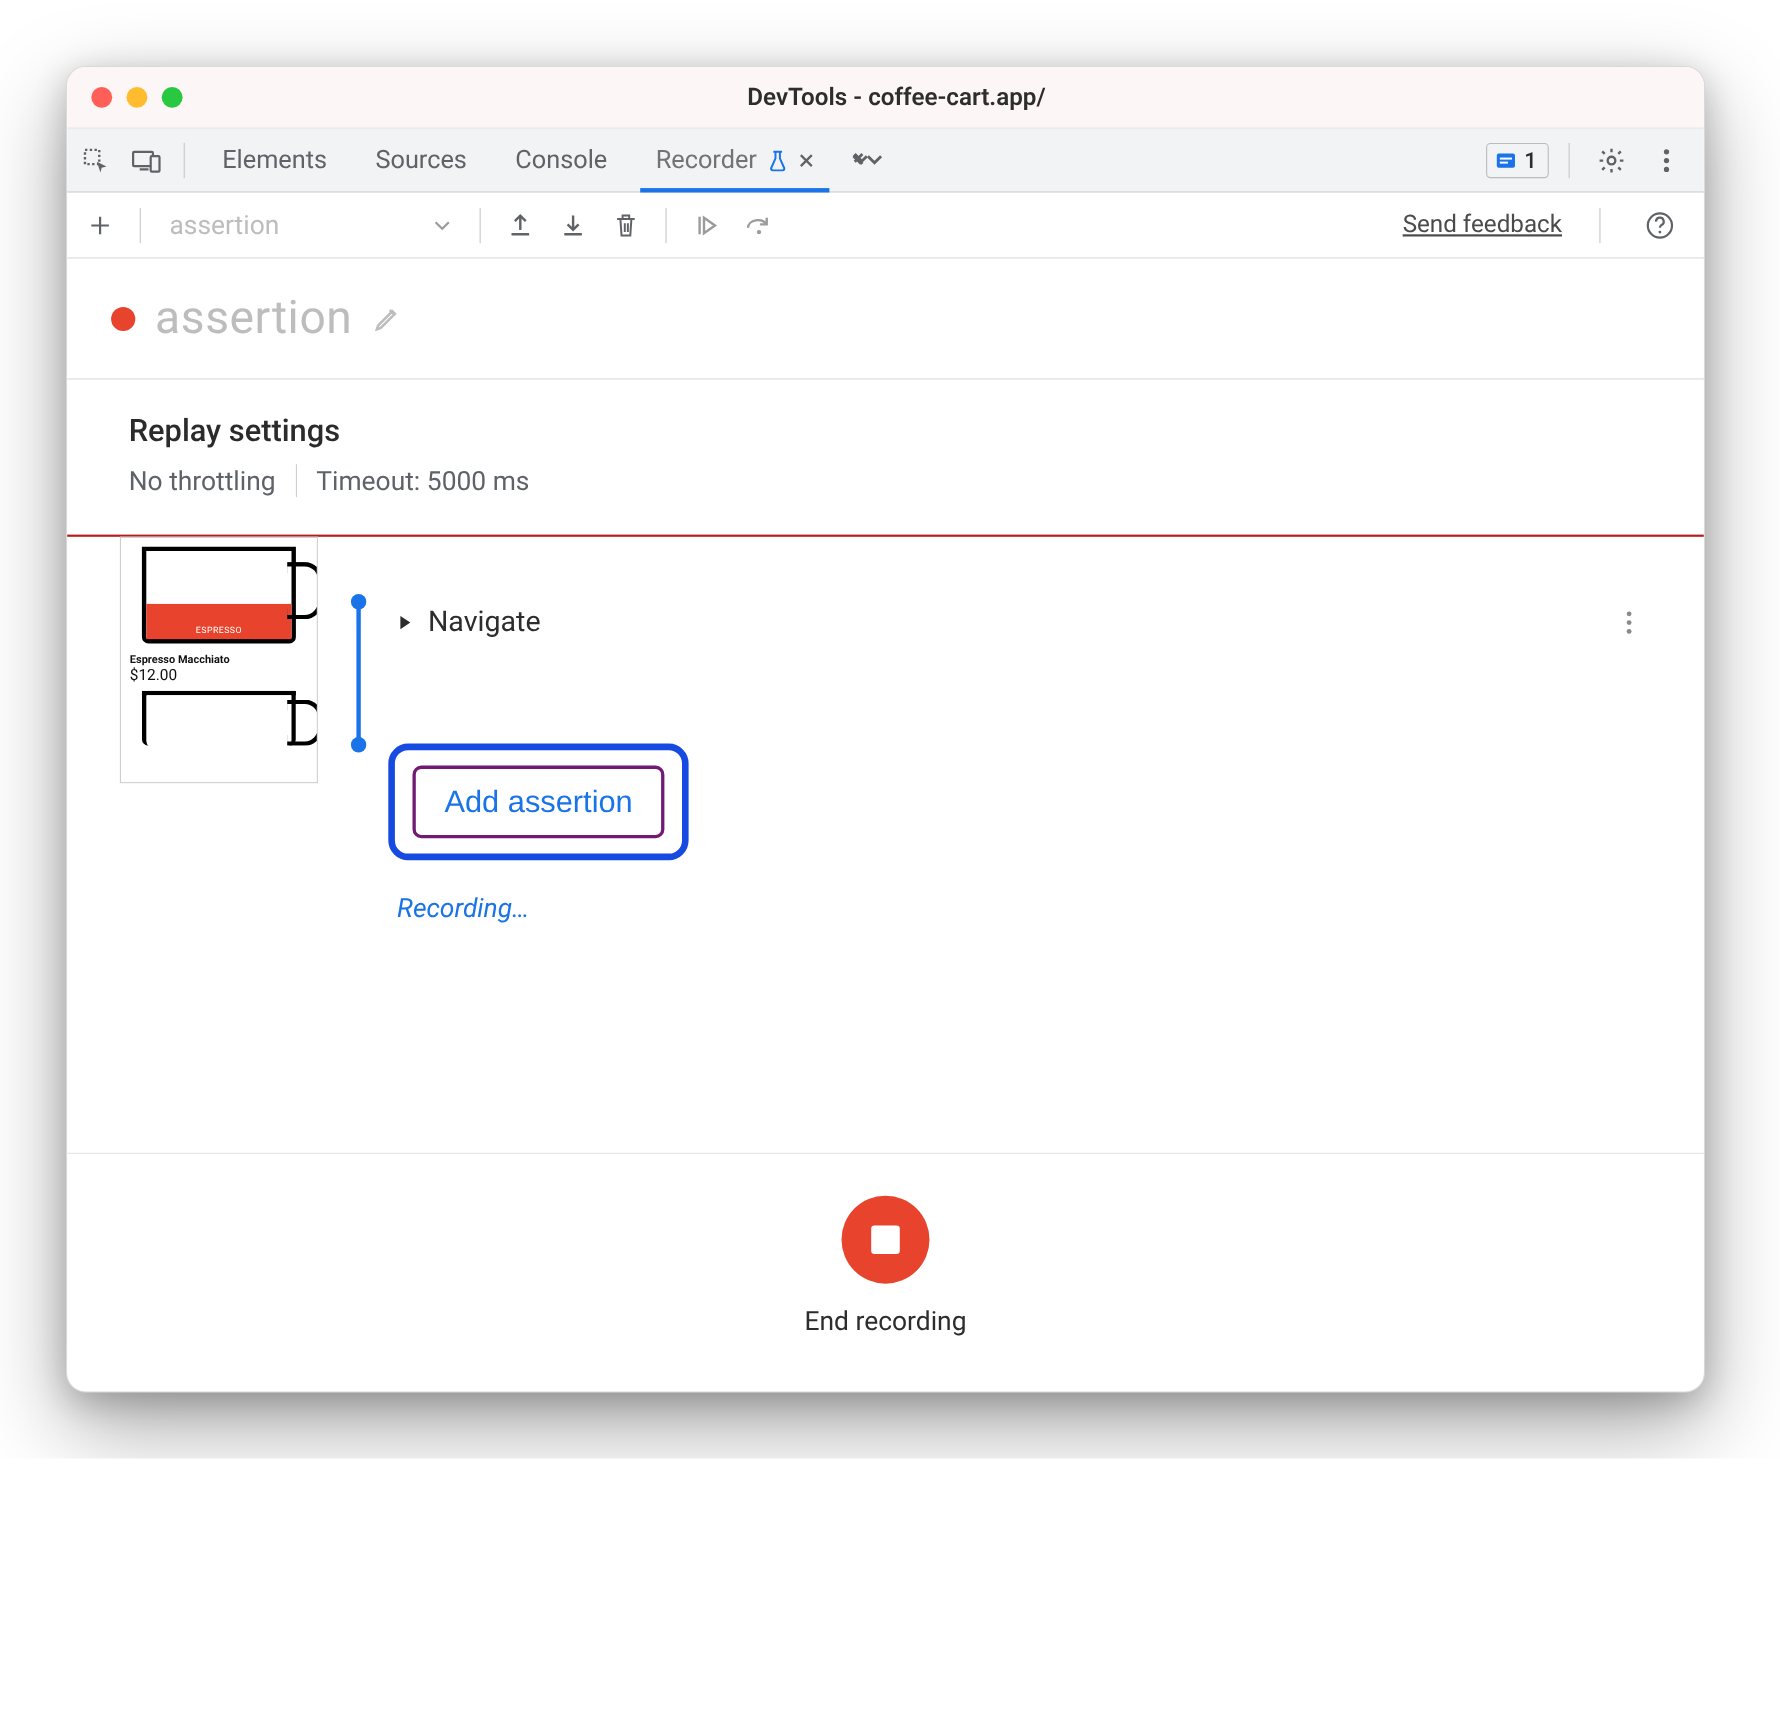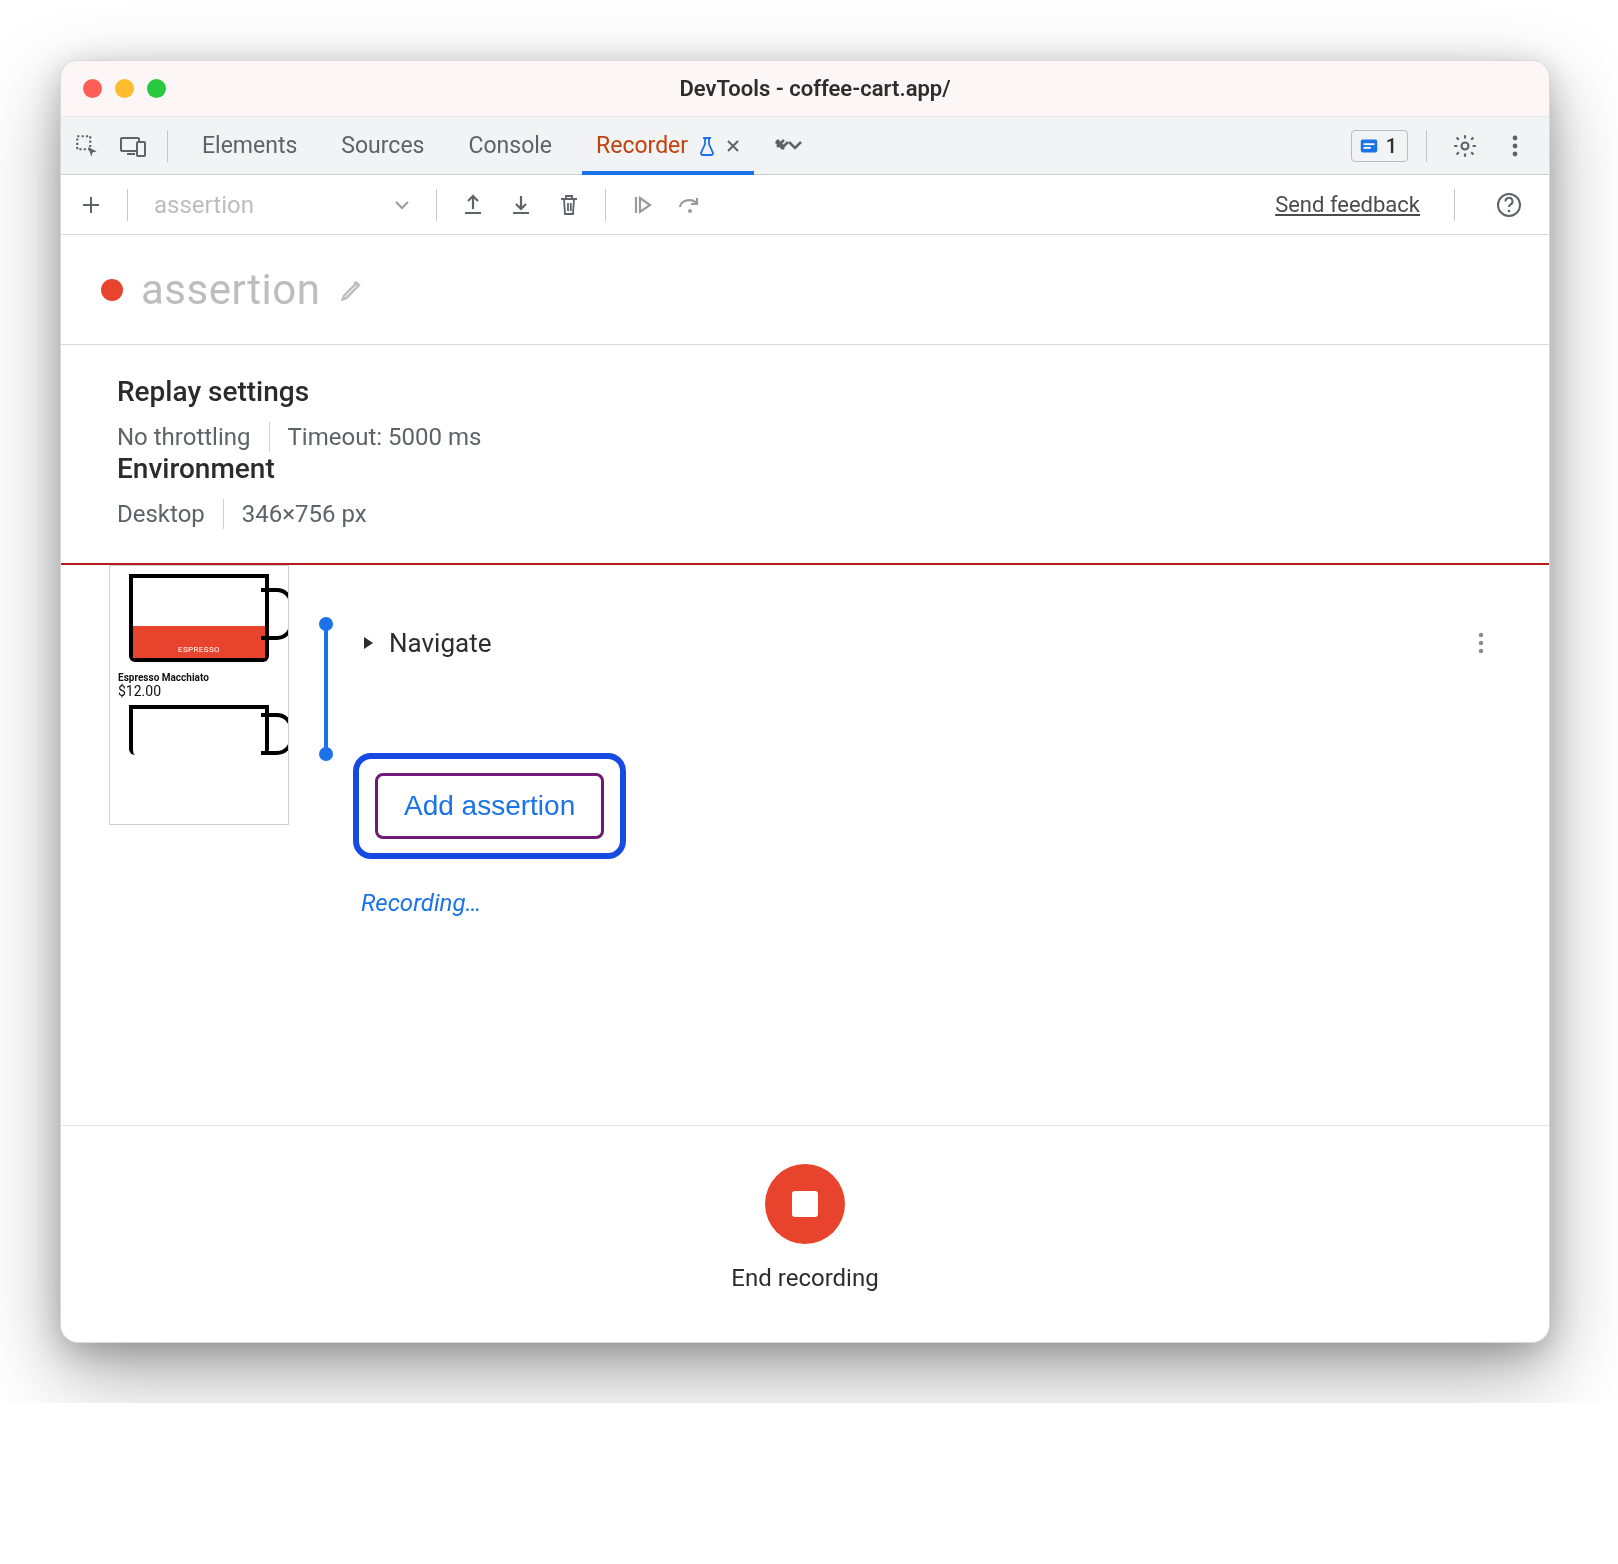--- a/index.html
+++ b/index.html
@@ -53,21 +53,21 @@
   .divider-v { width: 1px; height: 32px; background: #c7c7c7; margin: 0 8px; align-self: center; }
   .tabs { display: flex; align-items: stretch; }
   .tab {
     padding: 0 22px;
     display: flex; align-items: center;
     font-size: 23px;
     color: #5f6368;
     position: relative;
     gap: 10px;
   }
-  .tab.active { color: #c2410c; justify-content: flex-end; }
+  .tab.active { color: #737373; justify-content: flex-end; }
   .tab.active::after {
     content: "";
     position: absolute; bottom: -1px; left: 8px; right: 8px;
     height: 4px; background: #1a73e8;
   }
   .tab-close { color: #5f6368; font-size: 18px; }
   .tabs-right { margin-left: auto; display: flex; align-items: center; gap: 10px; padding-right: 6px; }
   .issues-badge {
     display: flex; align-items: center; gap: 6px;
     border: 1.5px solid #b8bcc0; border-radius: 4px;
@@ -104,21 +104,21 @@
     border-bottom: 2px solid #b91c1c;
     flex-direction: column;
   }
   .settings-col h3 { font-size: 28px; font-weight: 500; color: #2b2b2b; margin-bottom: 14px; }
   .settings-meta { display: flex; align-items: center; gap: 18px; font-size: 24px; color: #5f6368; }
   .settings-meta .sep { width: 1px; height: 30px; background: #cfcfcf; }
   
   .steps-area { display: flex; padding: 0 40px 0 40px; min-height: 560px; }
   .thumb-col { width: 190px; padding-top: 0; padding-left: 8px; }
   .thumb-frame {
-    width: 180px; height: 260px;
+    width: 180px; height: 224px;
     border: 1px solid #cfcfcf;
     background: #fff;
     display: flex; flex-direction: column; align-items: center;
     padding: 6px 8px;
     overflow: hidden;
   }
   .cup { width: 140px; height: 88px; border: 4px solid #000; border-radius: 0 0 6px 6px; position: relative; margin-top: 2px; }
   .cup::after { content: ""; position: absolute; right: -28px; top: 10px; width: 28px; height: 44px; border: 4px solid #000; border-left: none; border-radius: 0 16px 16px 0; }
   .cup .fill { position: absolute; bottom: 0; left: 0; right: 0; height: 40%; background: #e8442d; }
   .cup .label { position: absolute; bottom: 4px; left: 0; right: 0; text-align: center; font-size: 8px; color: #fff; letter-spacing: 0.4px; }
@@ -329,28 +329,20 @@
 
   <div class="settings-bar">
     <div class="settings-col">
       <h3>Replay settings</h3>
       <div class="settings-meta">
         <span>No throttling</span>
         <div class="sep"></div>
         <span>Timeout: 5000 ms</span>
       </div>
     </div>
-    <div class="settings-col" style="text-align:left">
-      <h3>Environment</h3>
-      <div class="settings-meta">
-        <span>Desktop</span>
-        <div class="sep"></div>
-        <span>346×756 px</span>
-      </div>
-    </div>
   </div>
 
   <div class="steps-area">
     <div class="thumb-col">
       <div class="thumb-frame">
         <div class="cup">
           <div class="fill"></div>
           <div class="label">ESPRESSO</div>
         </div>
         <div class="thumb-cap">Espresso Macchiato</div>

